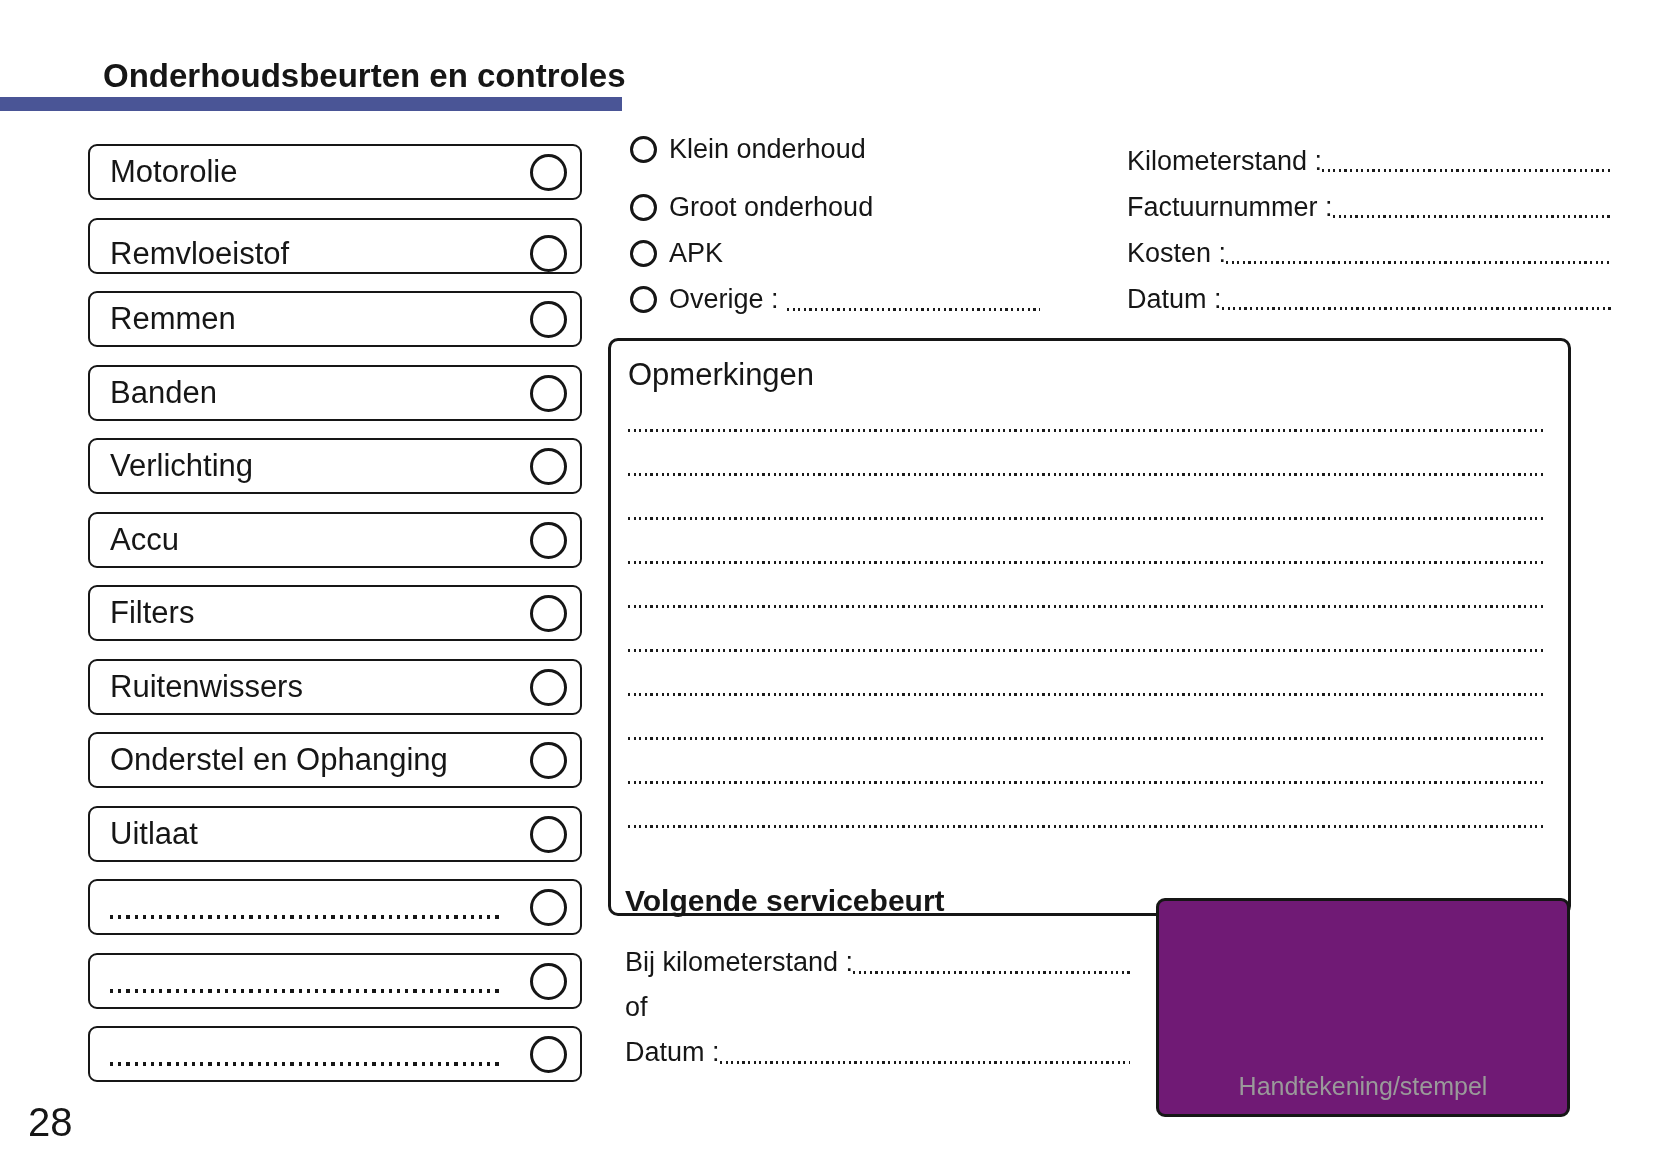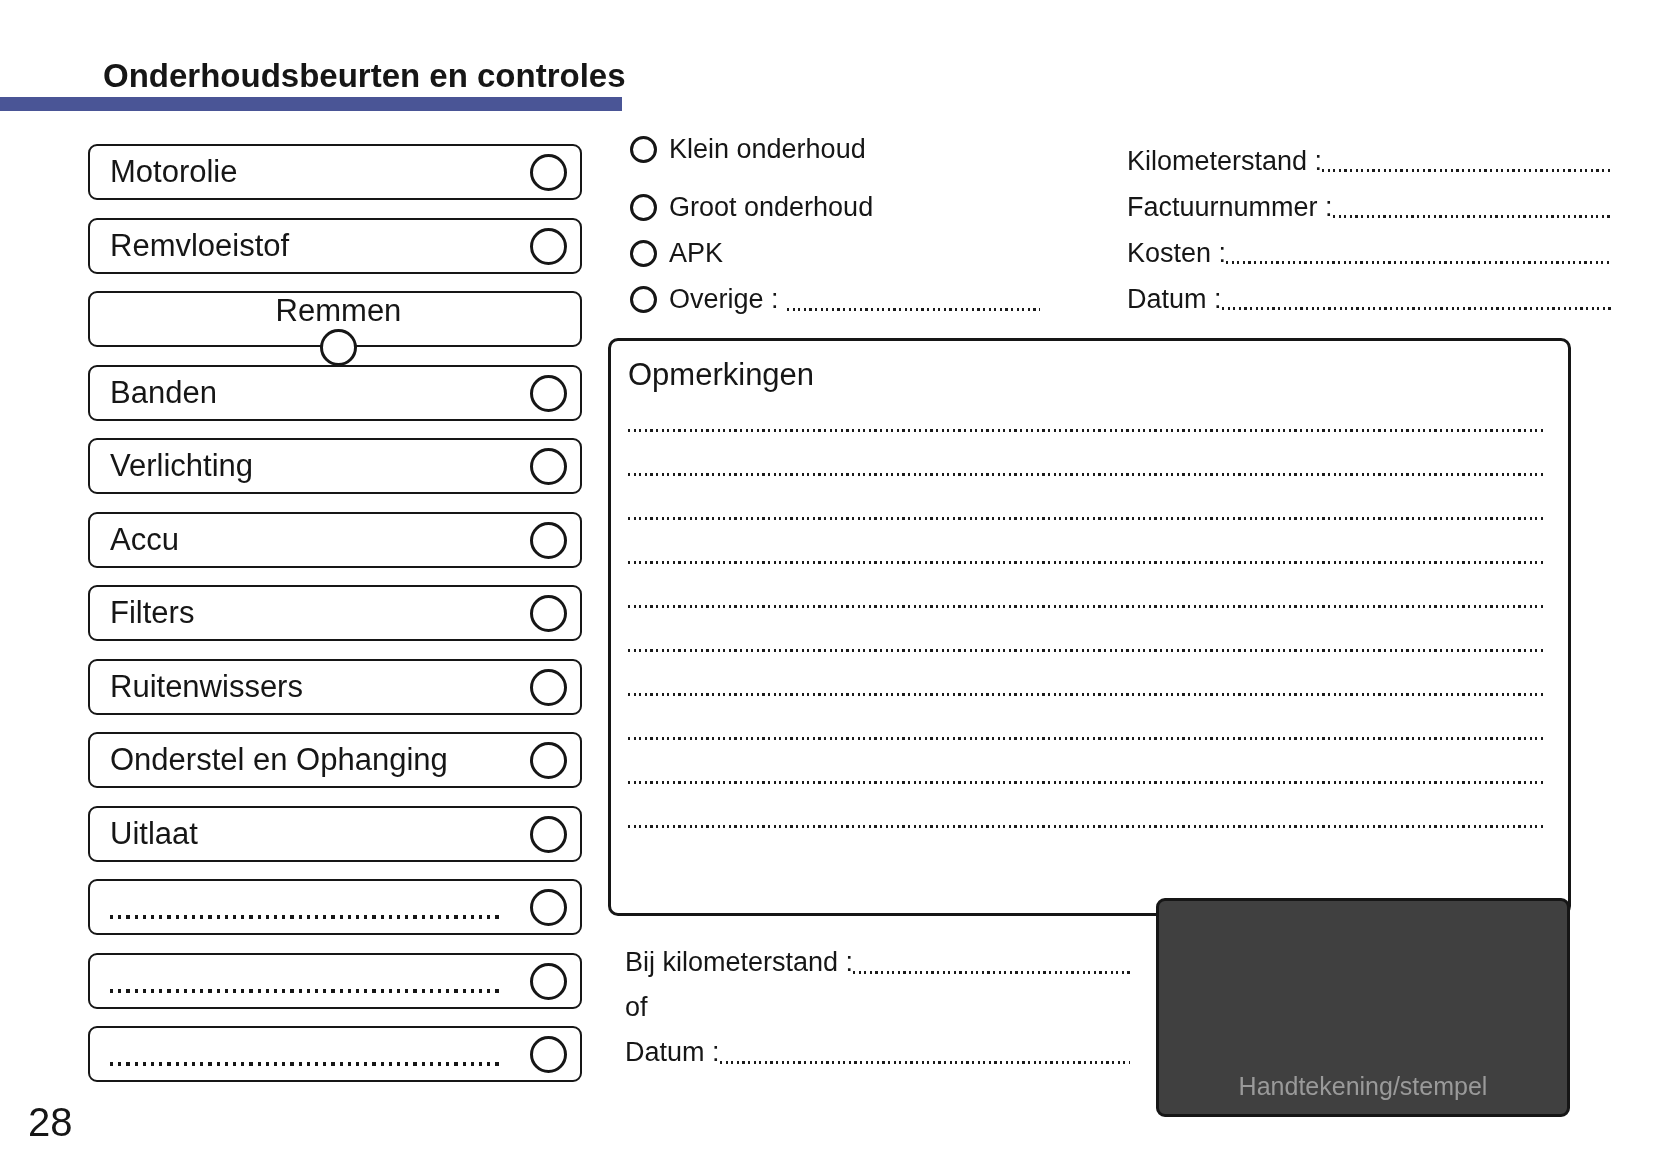--- a/index.html
+++ b/index.html
@@ -52,21 +52,21 @@
   }
 
   
   .next-title { position:absolute; left:625px; top:884px; font-size:30px; font-weight:bold; white-space:nowrap; }
   .next-row { position:absolute; left:625px; width:505px; height:34px; display:flex; align-items:flex-end; }
   .next-label { font-size:27px; line-height:34px; white-space:nowrap; }
 
   
   .signature-box {
     position:absolute; left:1156px; top:898px; width:414px; height:219px; box-sizing:border-box;
-    border:3px solid #161616; border-radius:9px; background:#404040;
+    border:3px solid #161616; border-radius:9px; background:#701a75;
     display:flex; align-items:flex-end; justify-content:center;
   }
   .signature-label { font-size:25px; color:#9a9a9a; margin-bottom:13px; }
 
   .page-number { position:absolute; left:28px; top:1100px; font-size:40px; }
 </style>
 </head>
 <body>
 
 <div class="page">
@@ -80,35 +80,36 @@
       <div class="remarks-line" style="top: 176px;"></div>
       <div class="remarks-line" style="top: 220px;"></div>
       <div class="remarks-line" style="top: 264px;"></div>
       <div class="remarks-line" style="top: 308px;"></div>
       <div class="remarks-line" style="top: 352px;"></div>
       <div class="remarks-line" style="top: 396px;"></div>
       <div class="remarks-line" style="top: 440px;"></div>
       <div class="remarks-line" style="top: 484px;"></div>
     </div>
 
+  <div class="next-title">Volgende servicebeurt</div>
 
   <div class="signature-box">
     <div class="signature-label">Handtekening/stempel</div>
   </div>
 
   <div class="page-number">28</div>
 <div class="check-box" style="top: 144px;">
       <div class="check-label">Motorolie</div>
       <div class="check-circle"></div>
     </div>
-    <div class="check-box" style="top: 218px;">
+    <div class="check-box" style="top: 218px; align-items: flex-end;">
       <div class="check-label">Remvloeistof</div>
       <div class="check-circle"></div>
     </div>
-    <div class="check-box" style="top: 291px; flex-direction: column;">
+    <div class="check-box" style="top: 291px;">
       <div class="check-label">Remmen</div>
       <div class="check-circle"></div>
     </div>
     <div class="check-box" style="top: 438px;">
       <div class="check-label">Verlichting</div>
       <div class="check-circle"></div>
     </div>
     <div class="check-box" style="top: 365px;">
       <div class="check-label">Banden</div>
       <div class="check-circle"></div>

